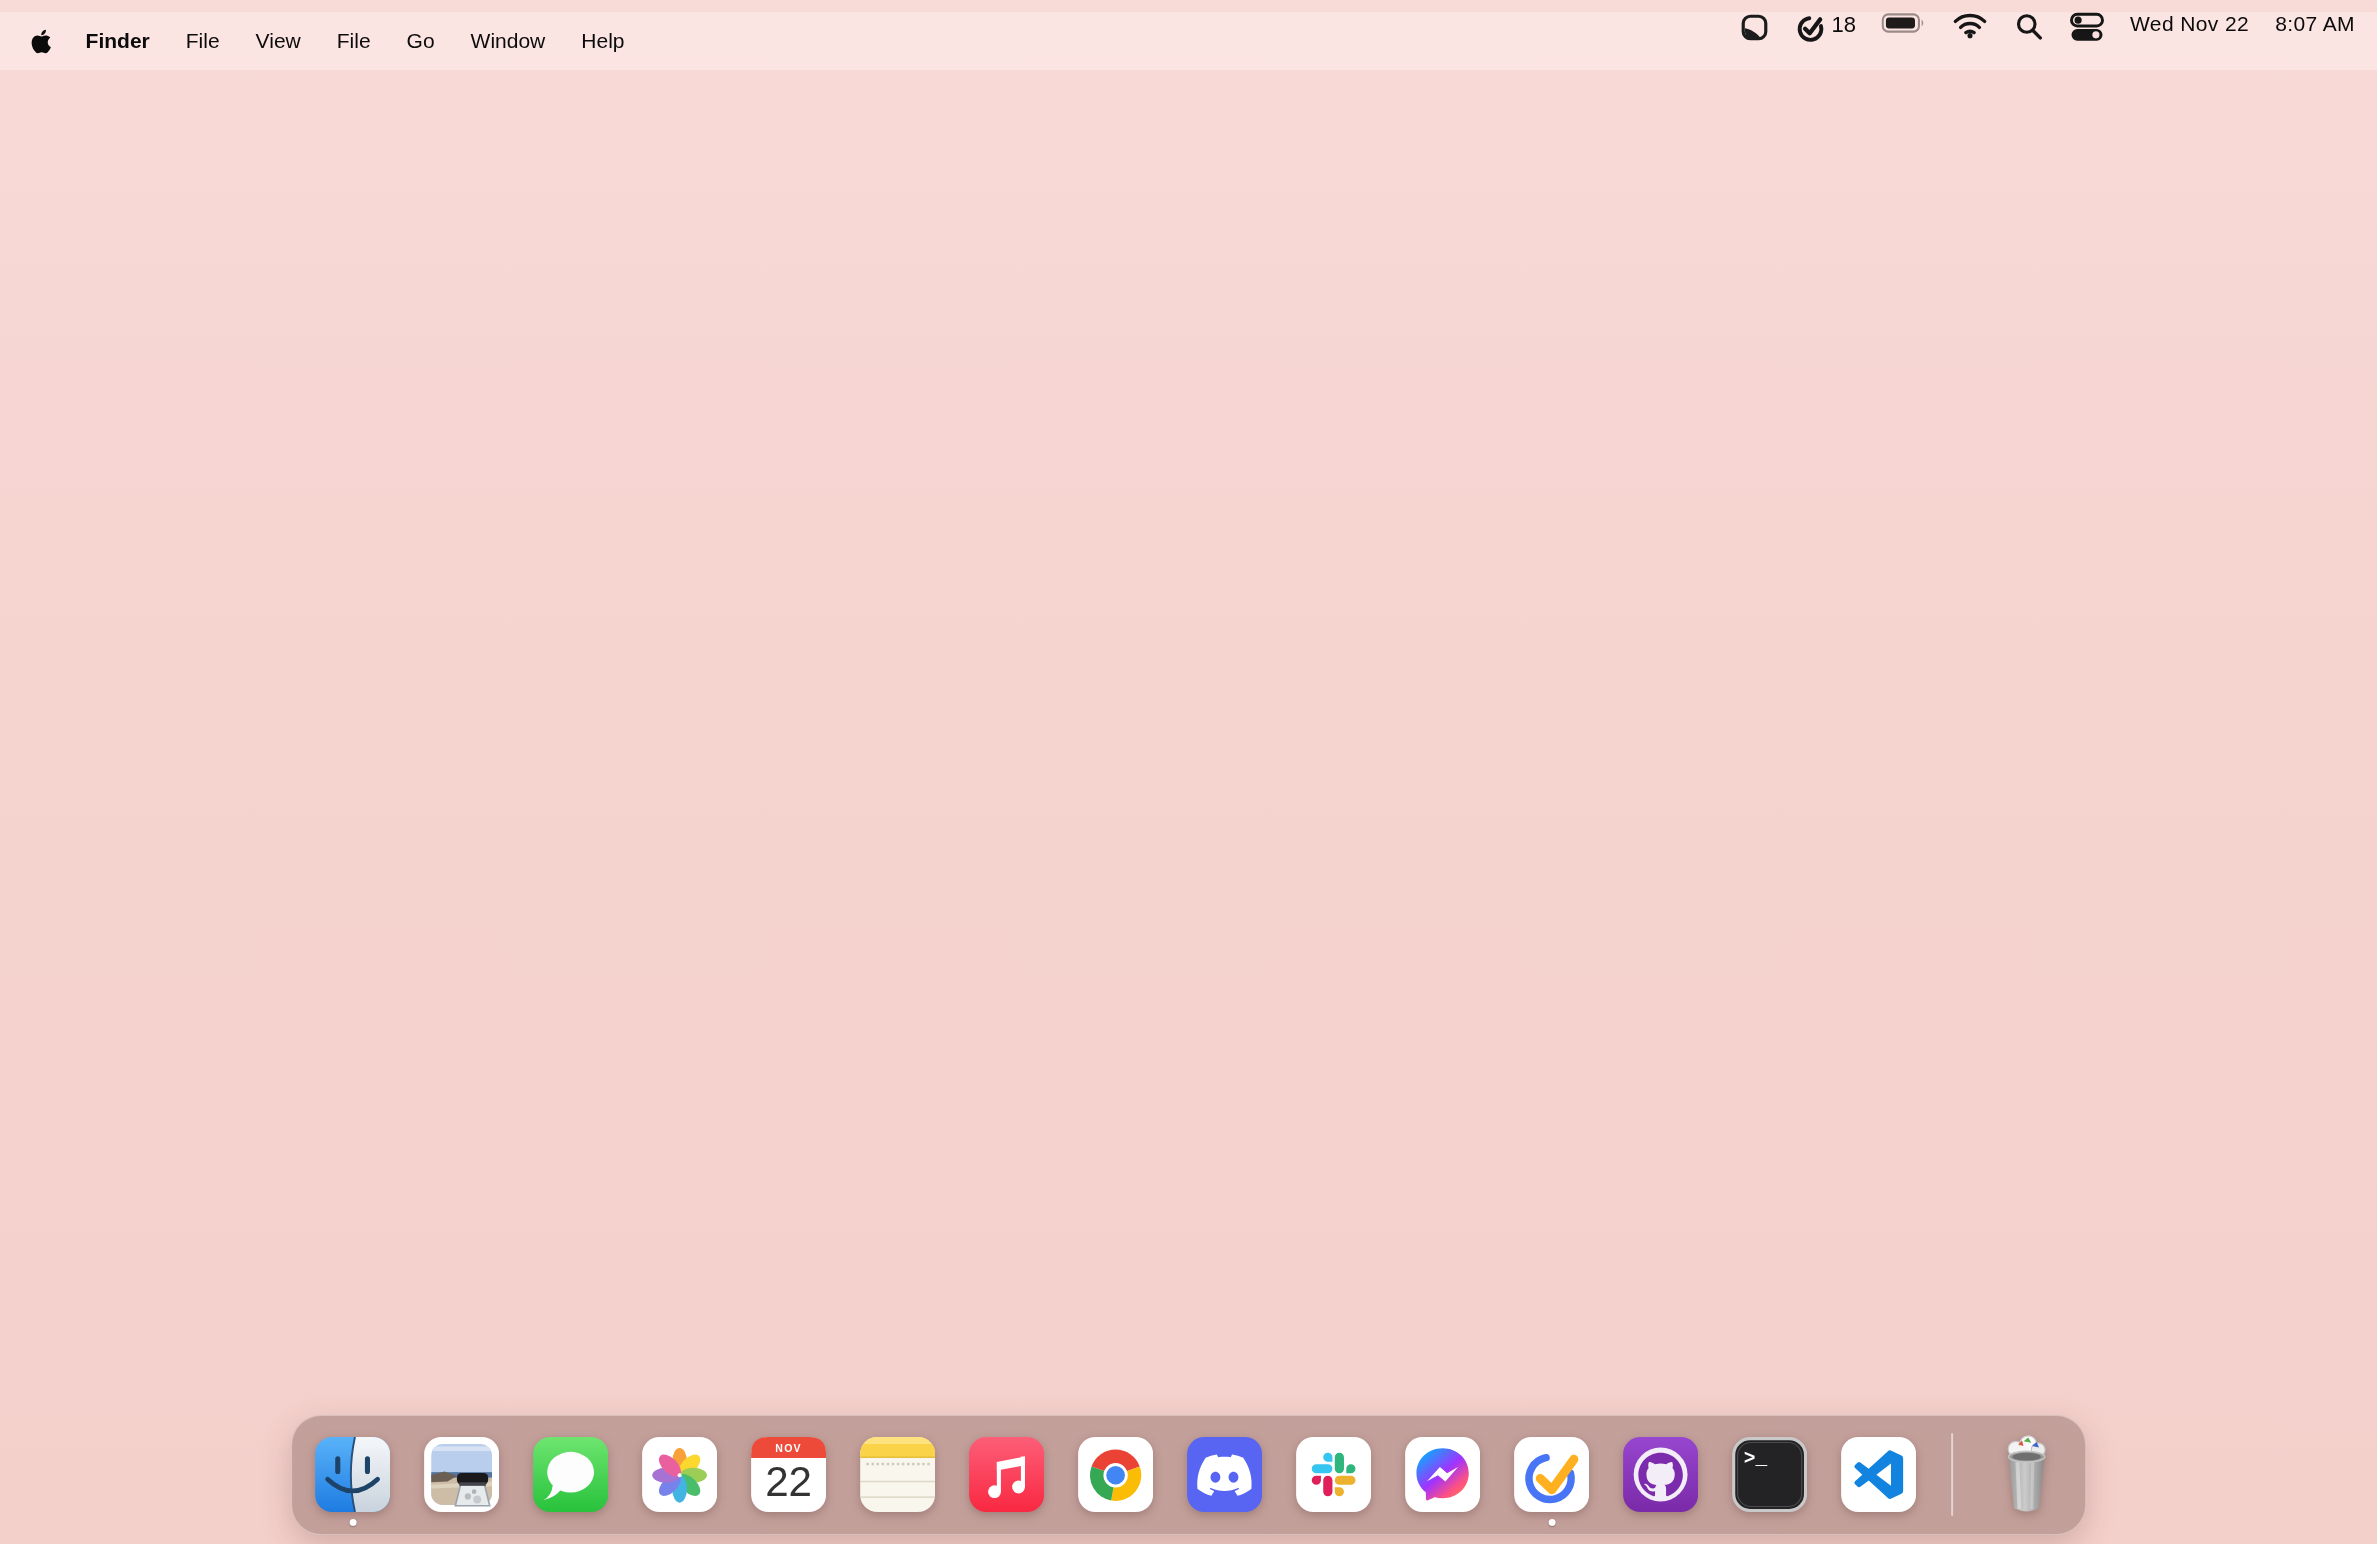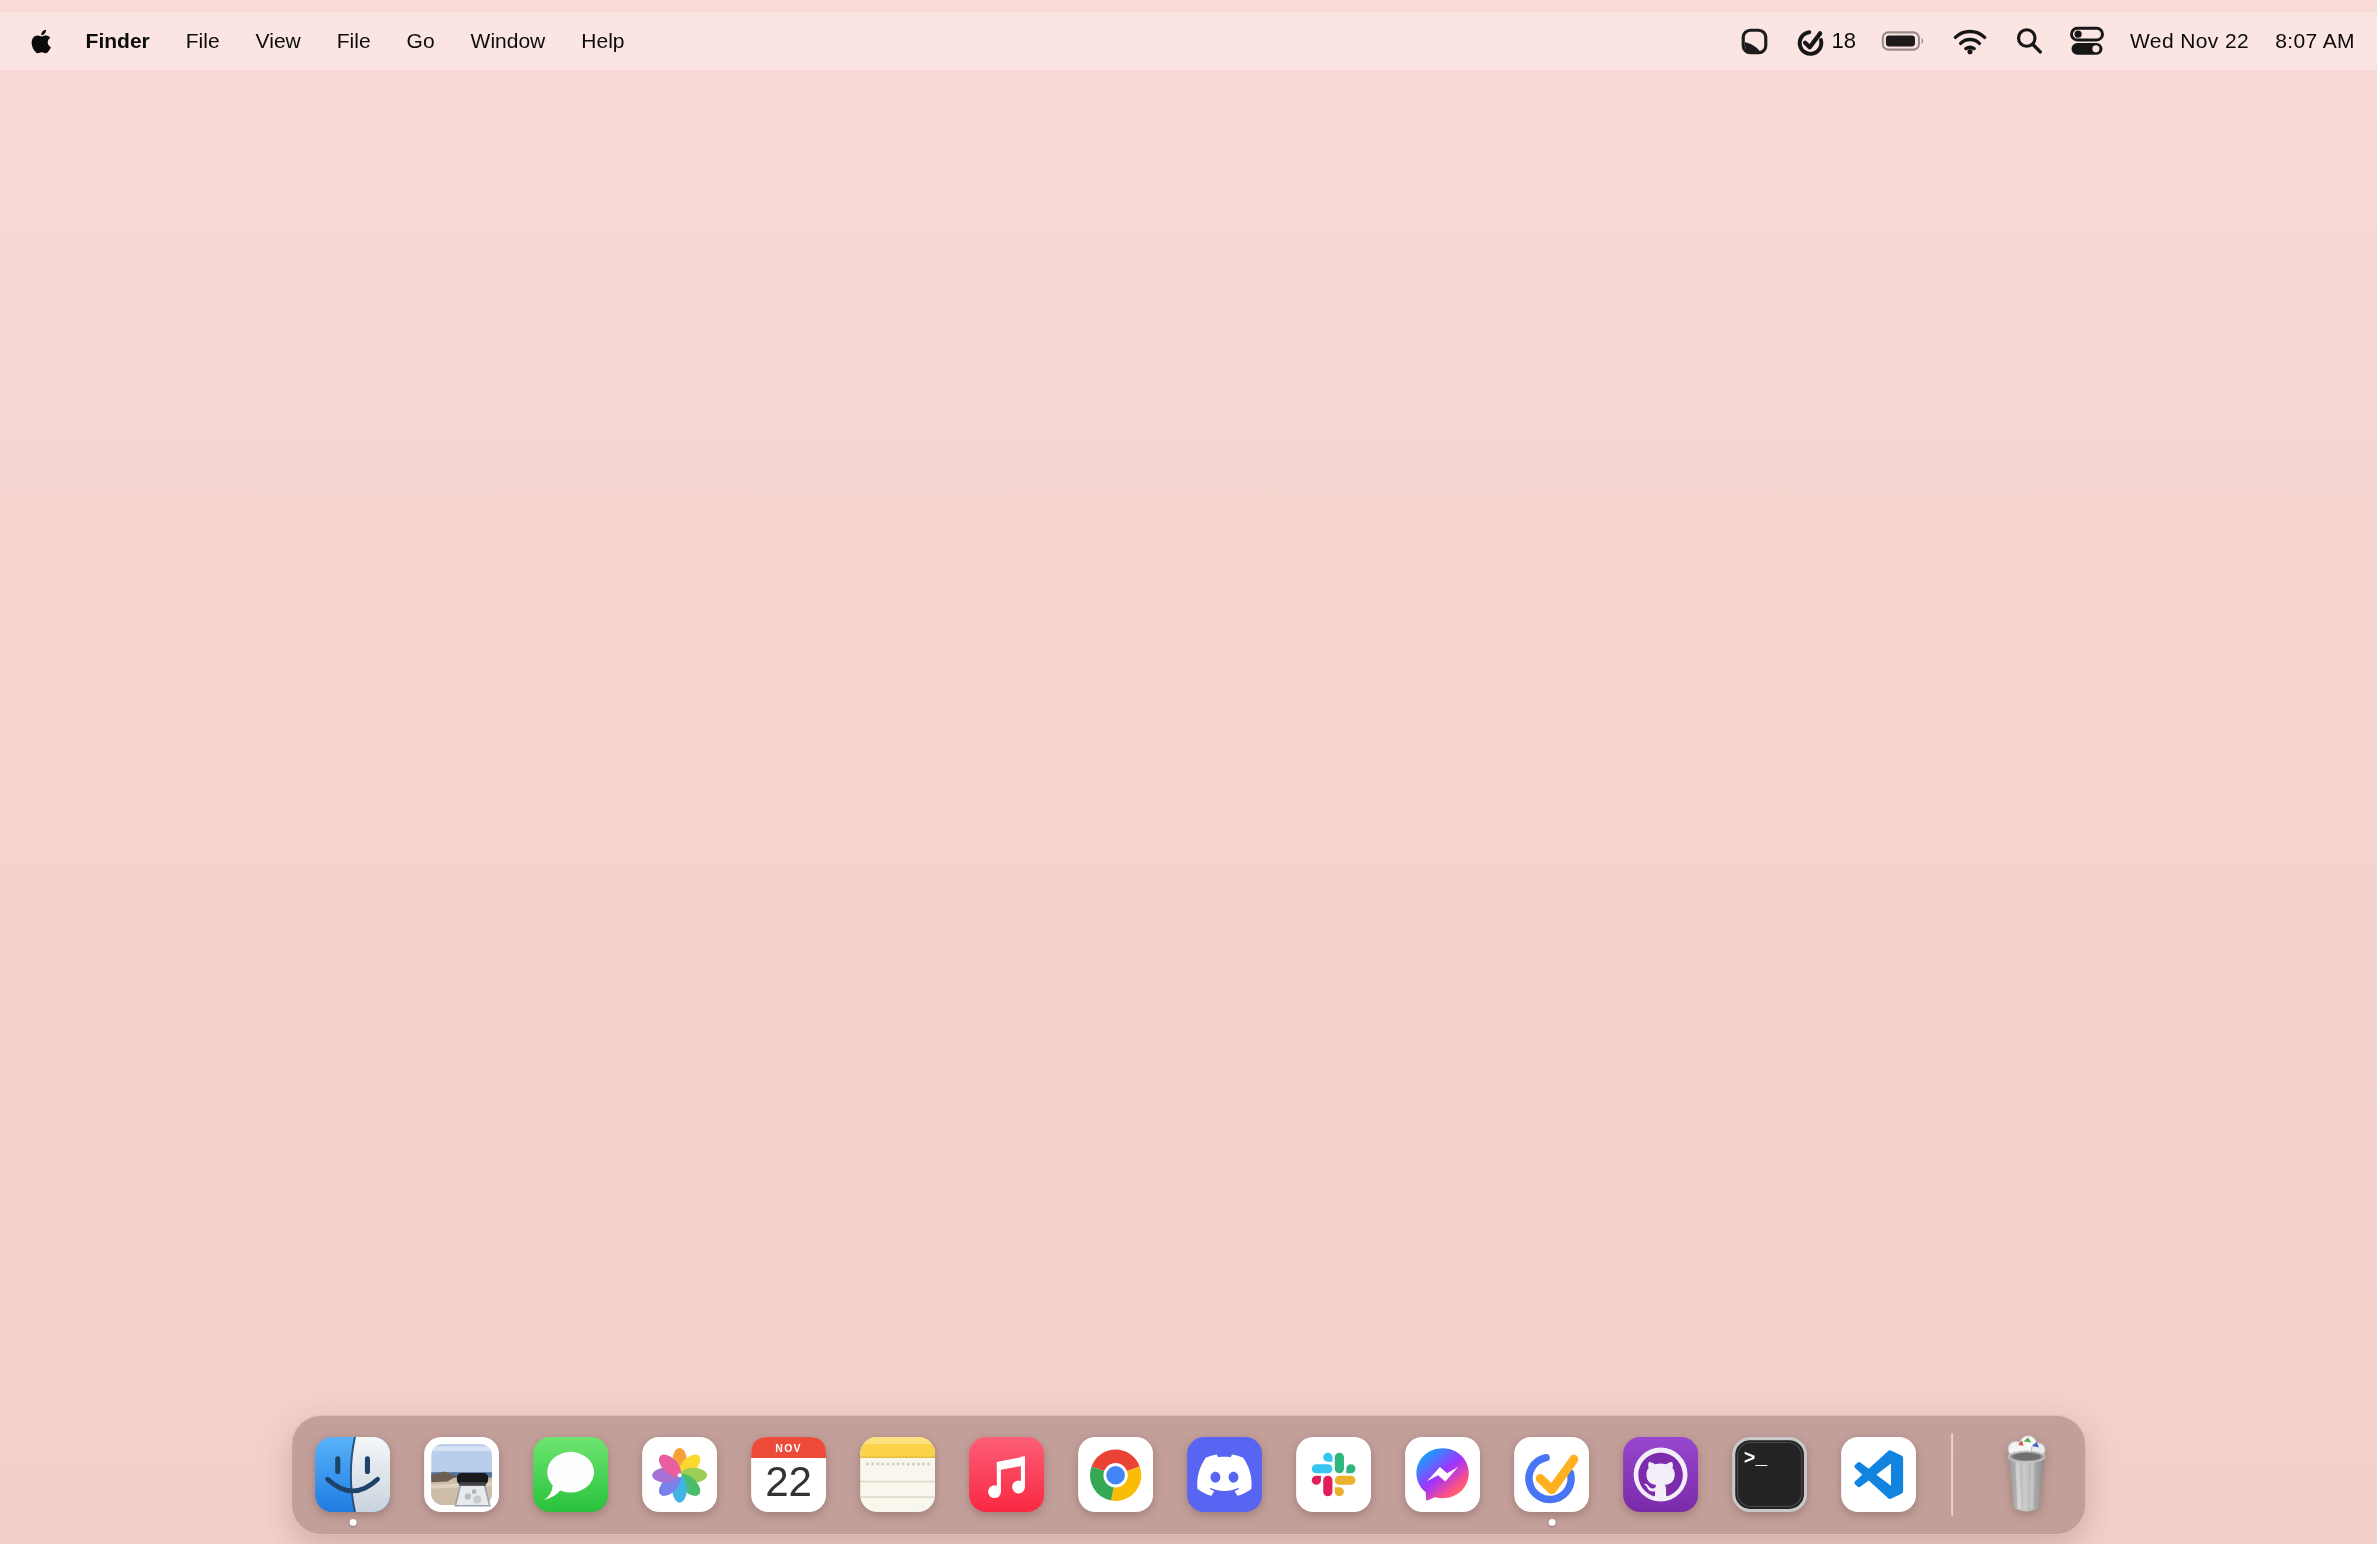--- a/index.html
+++ b/index.html
@@ -19,21 +19,21 @@
     background:rgba(255,241,239,.48);
     font-size:21px;
   }
   .mb-left { display:flex; align-items:center; }
   .menu-item { padding:0 18px; line-height:58px; white-space:nowrap; cursor:default; }
   .menu-item.bold { font-weight:700; }
   .apple-item { padding:0 15.7px 0 11px; display:flex; align-items:center; }
   .apple-item svg { width:23.6px; height:28px; display:block; }
 
   .mb-right { margin-left:auto; display:flex; align-items:center; }
-  .status-item { display:flex; align-items:center; padding:0 12.6px; height:58px; }
+  .status-item { display:flex; padding:0 12.6px; height:58px; }
   .status-item svg { display:block; }
   .tick-count { font-size:22px; margin-left:5.5px; }
   .clock { font-size:21px; padding-right:4.7px; letter-spacing:0.4px; }
   .clock .time { margin-left:26px; }
 
   
   .dock {
     position:absolute; left:50%; bottom:9.4px; transform:translateX(-50%);
     height:120px;
     display:flex; align-items:center;

